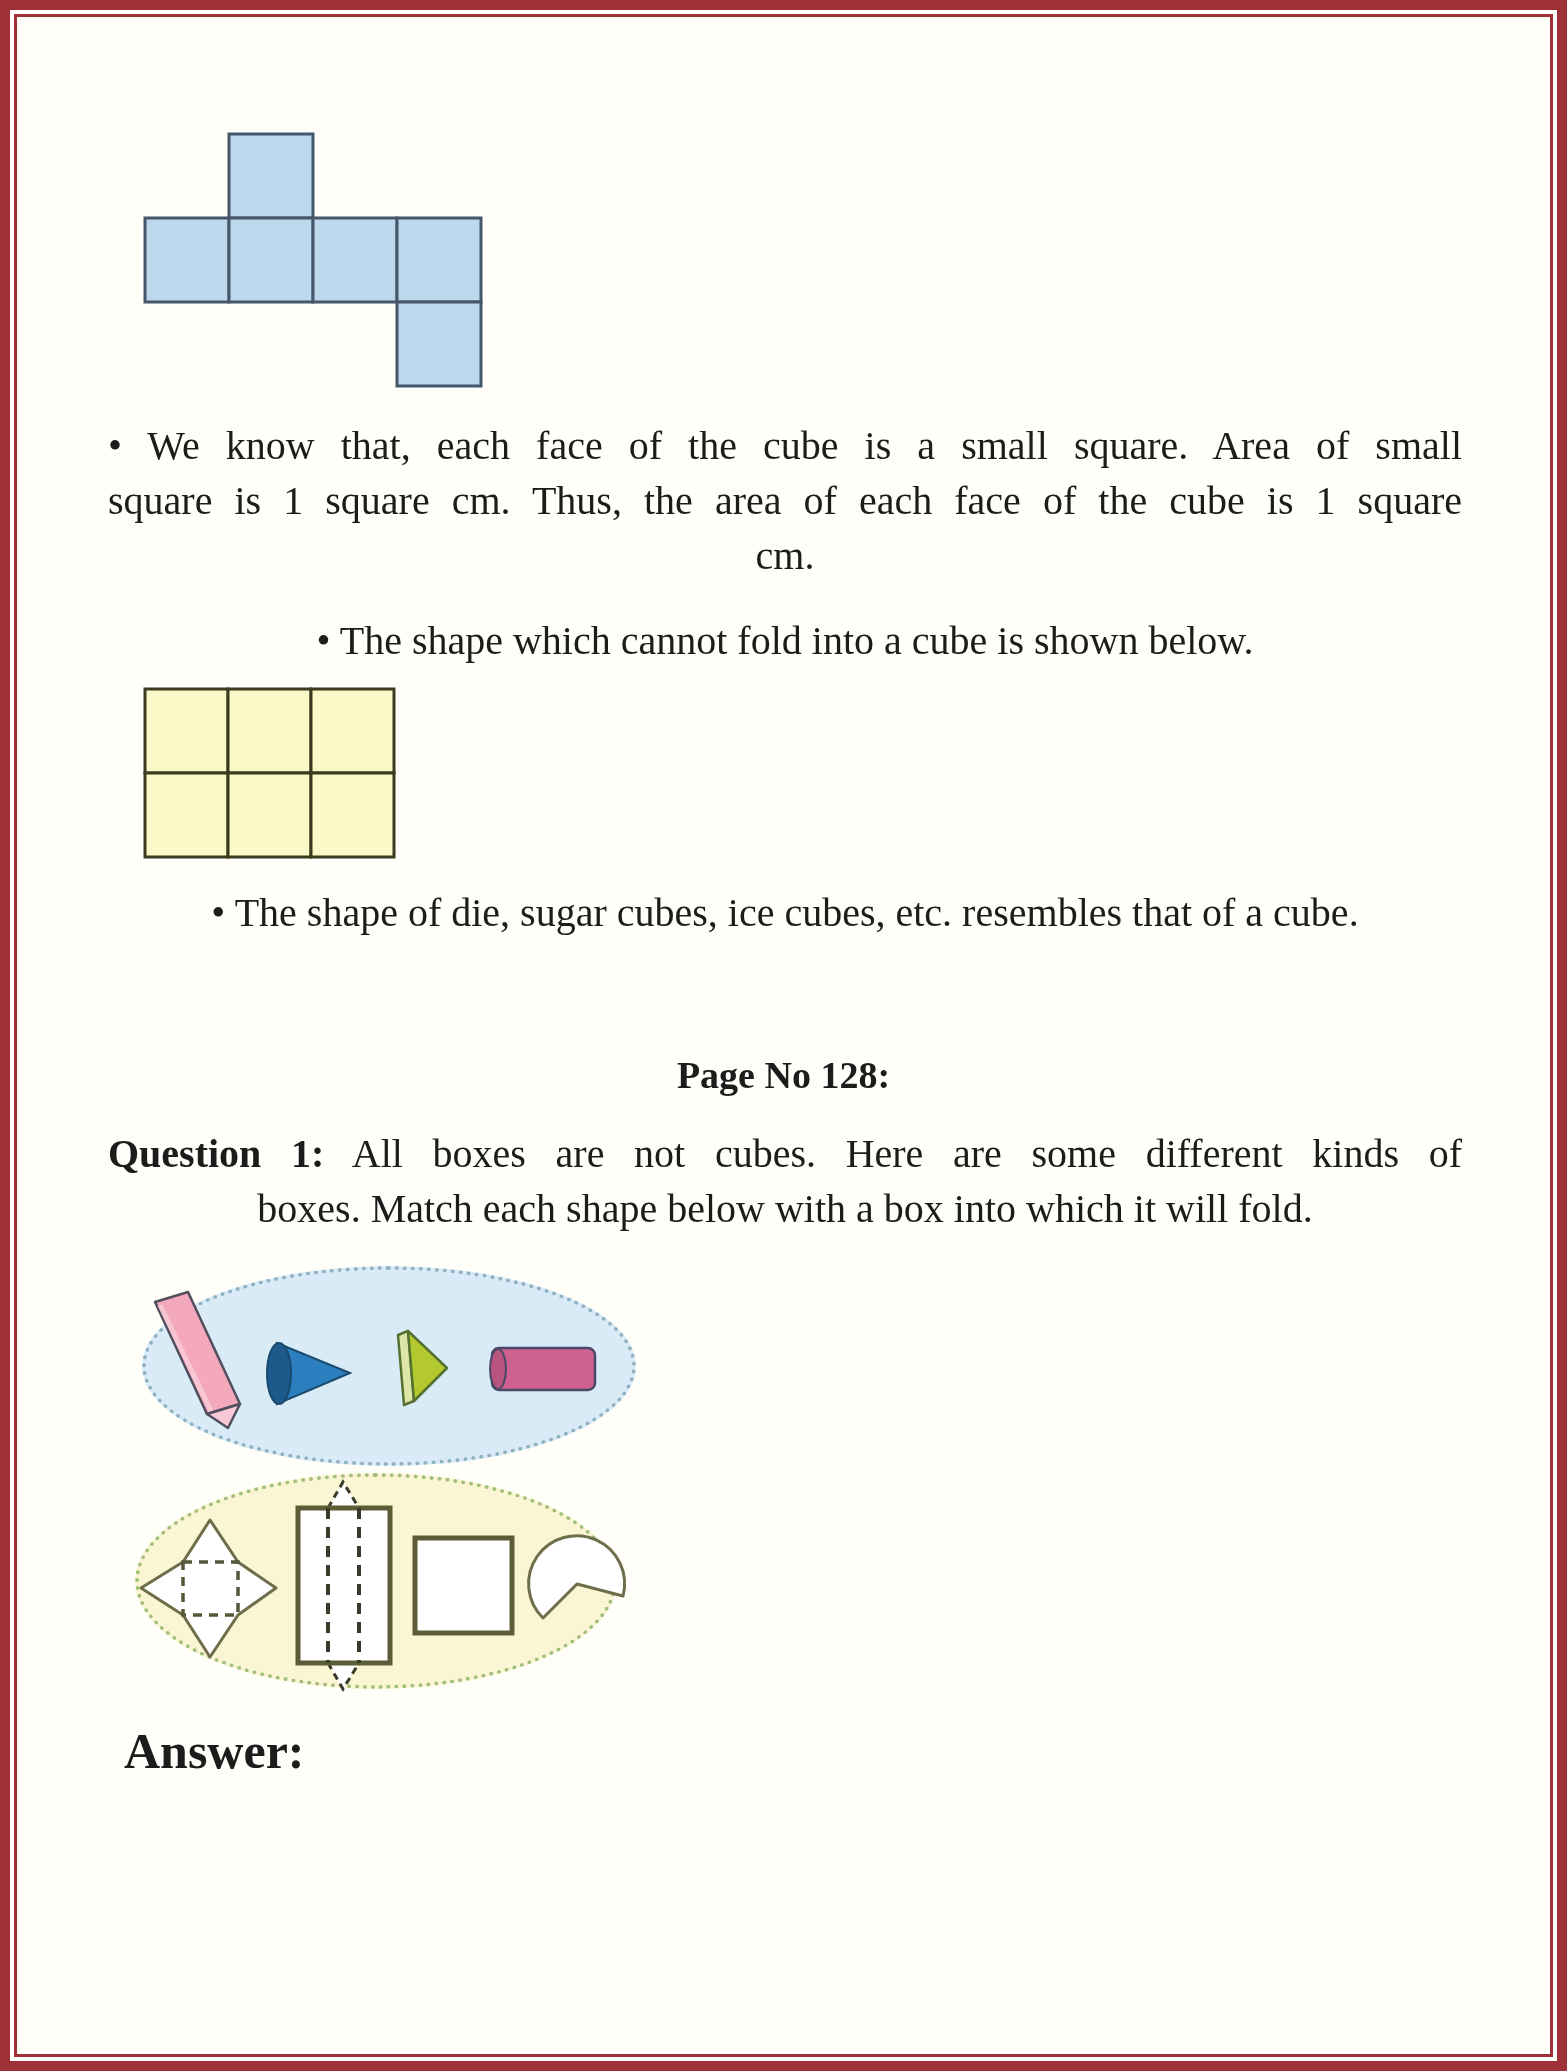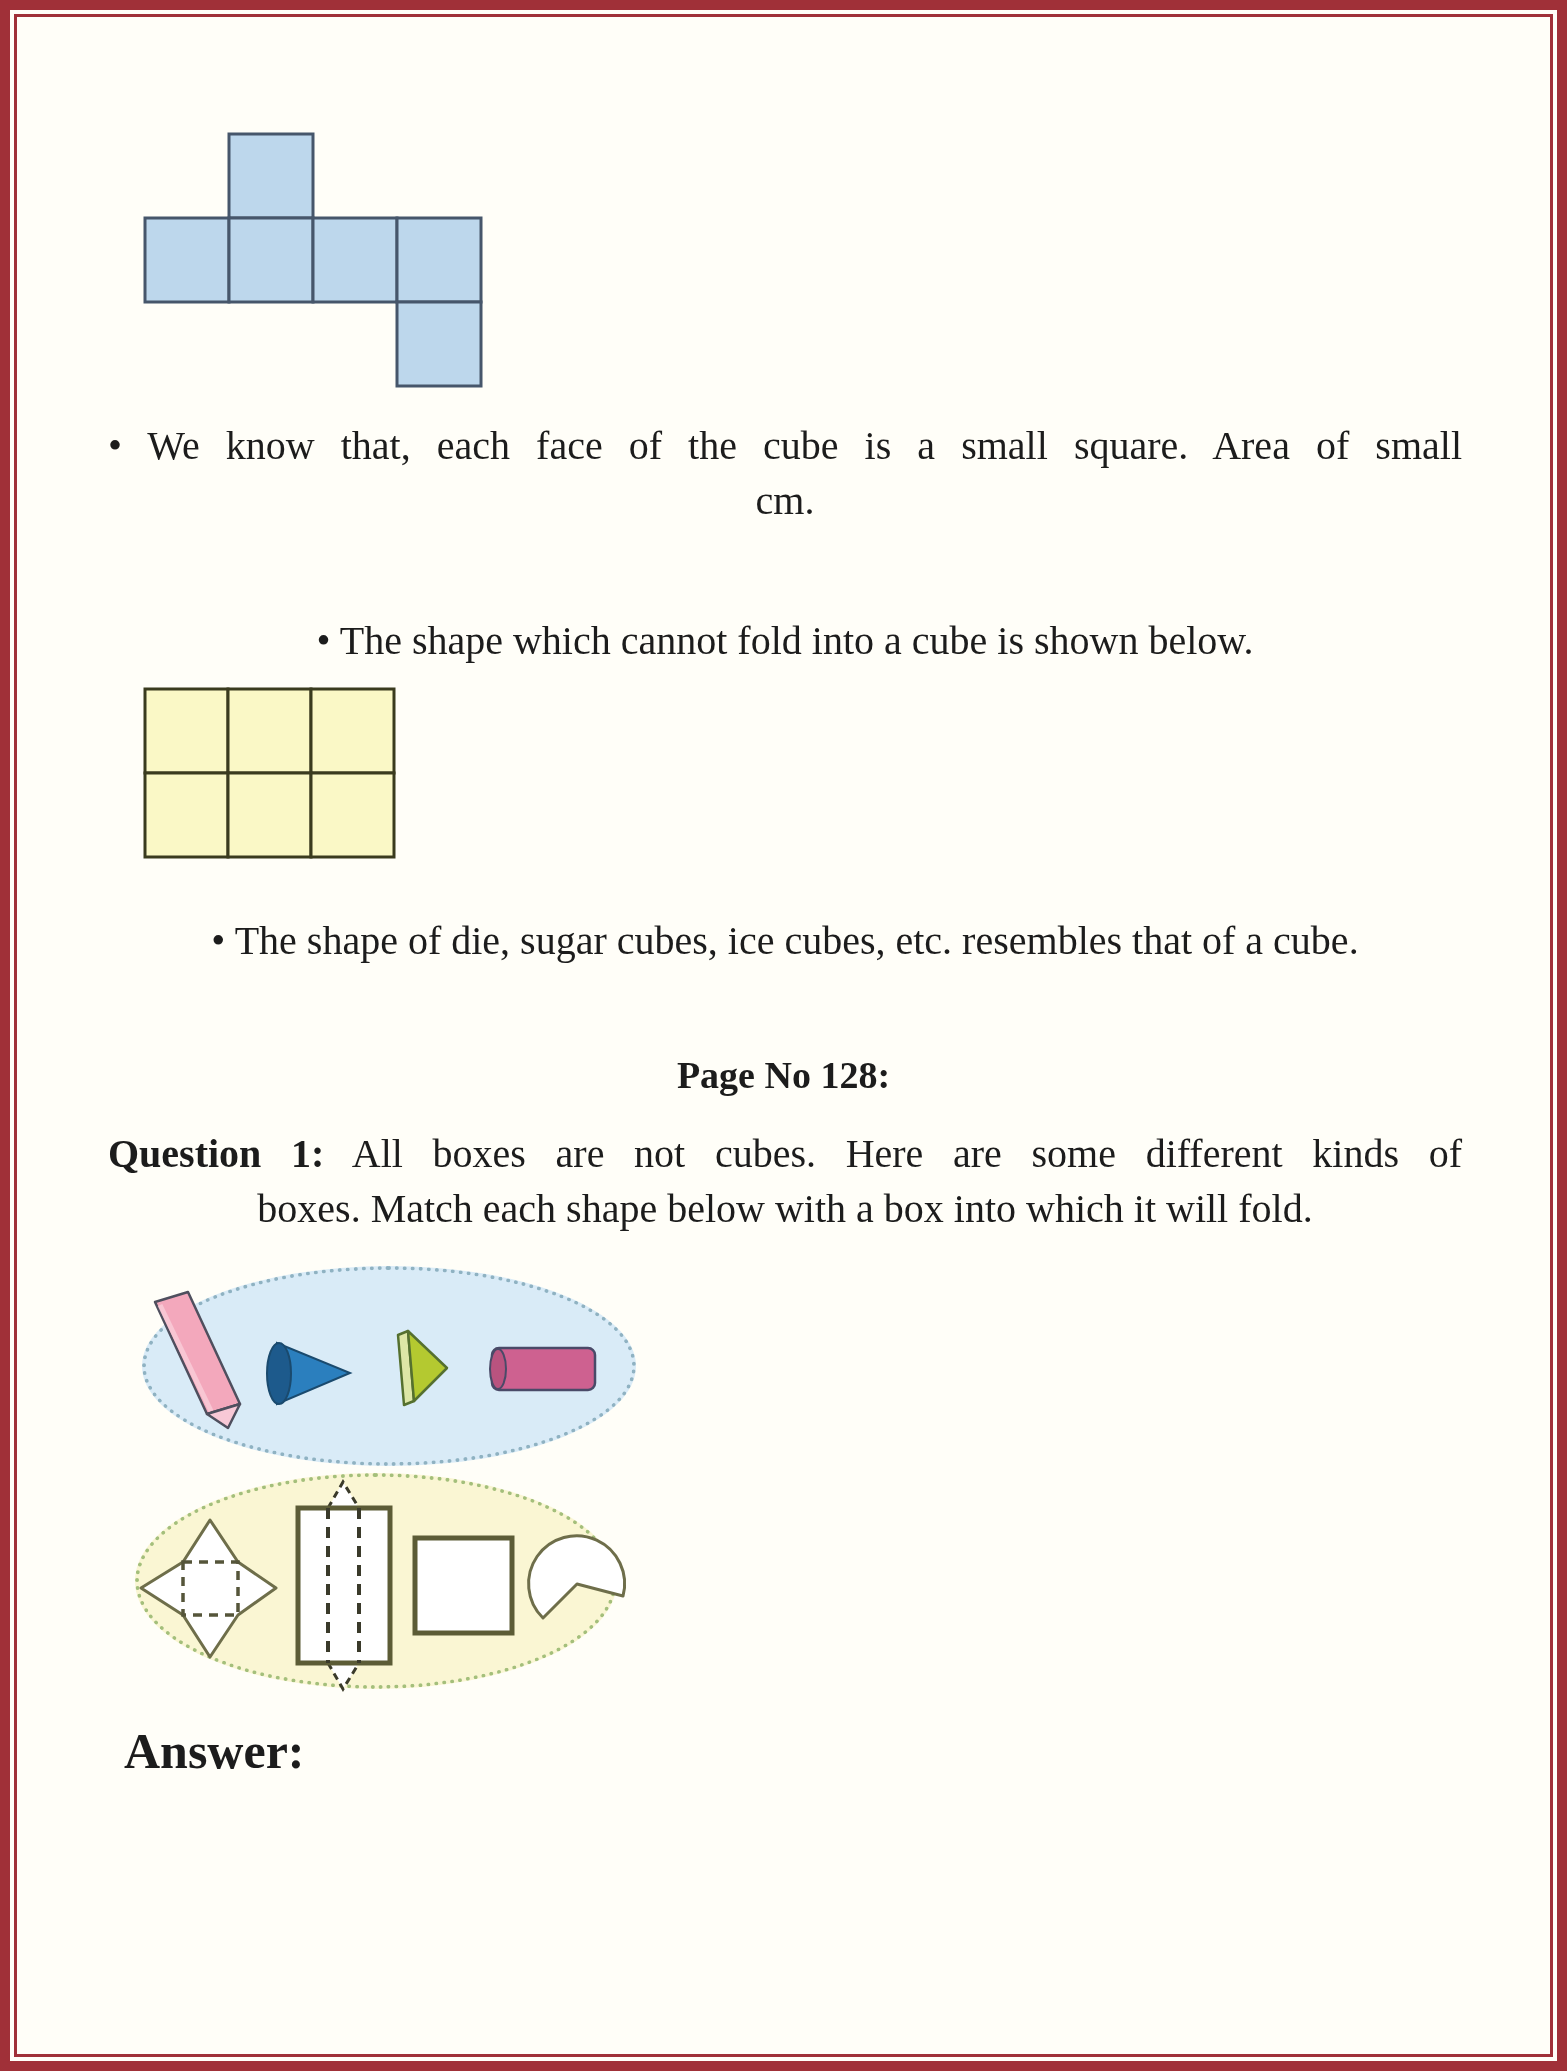--- a/index.html
+++ b/index.html
@@ -42,39 +42,40 @@
       <rect x="6" y="90" width="84" height="84"></rect>
       <rect x="90" y="90" width="84" height="84"></rect>
       <rect x="174" y="90" width="84" height="84"></rect>
       <rect x="258" y="90" width="84" height="84"></rect>
       <rect x="258" y="174" width="84" height="84"></rect>
     </g>
   </svg>
 
   <div class="para" style="top:418px">
     <div class="line jl">• We know that, each face of the cube is a small square. Area of small</div>
+    <div class="line jl">square is 1 square cm. Thus, the area of each face of the cube is 1 square</div>
     <div class="line">cm.</div>
   </div>
 
   <div class="para" style="top:613px">
     <div class="line">• The shape which cannot fold into a cube is shown below.</div>
   </div>
 
   <svg style="position:absolute;left:141px;top:685px;" width="258" height="176" viewBox="0 0 258 176">
     <g fill="#FAF8C6" stroke="#3A3B1E" stroke-width="3">
       <rect x="4" y="4" width="83" height="84"></rect>
       <rect x="87" y="4" width="83" height="84"></rect>
       <rect x="170" y="4" width="83" height="84"></rect>
       <rect x="4" y="88" width="83" height="84"></rect>
       <rect x="87" y="88" width="83" height="84"></rect>
       <rect x="170" y="88" width="83" height="84"></rect>
     </g>
   </svg>
 
-  <div class="para" style="top:913px">
+  <div class="para" style="top:885px">
     <div class="line">• The shape of die, sugar cubes, ice cubes, etc. resembles that of a cube.</div>
   </div>
 
   <div class="heading" style="top:1050px">Page No 128:</div>
 
   <div class="para" style="top:1126px">
     <div class="line jl"><b>Question 1:</b> <span>All boxes are not cubes. Here are some different kinds of</span></div>
     <div class="line">boxes. Match each shape below with a box into which it will fold.</div>
   </div>
 

